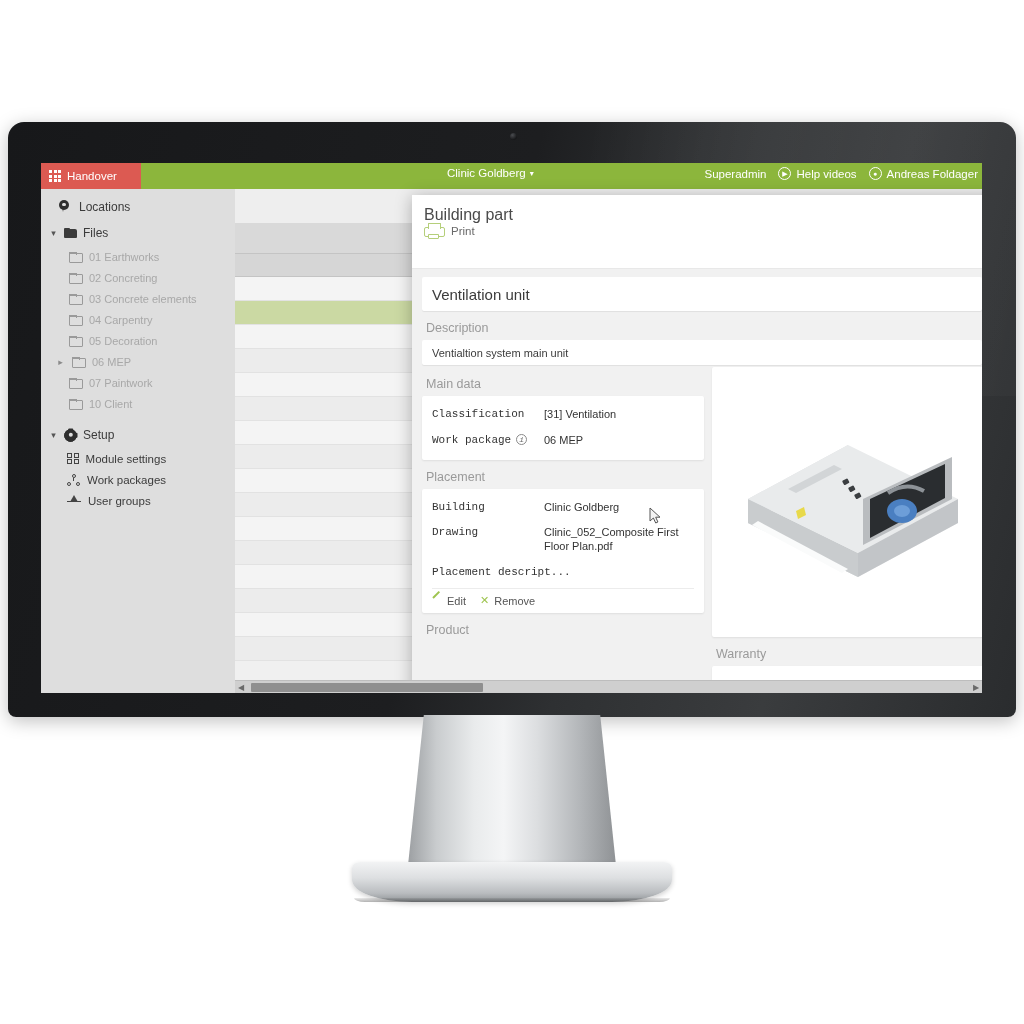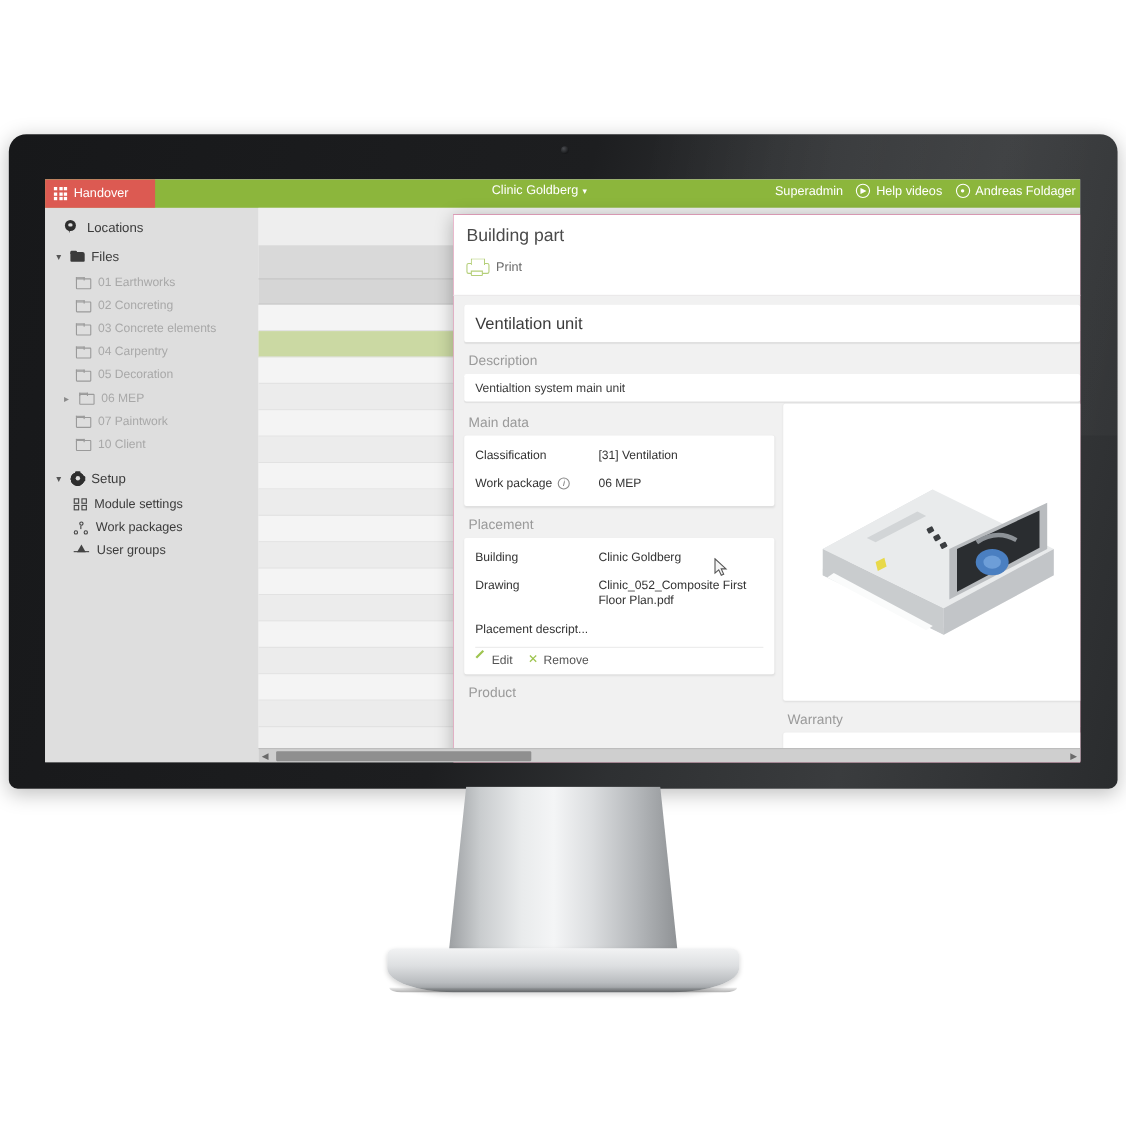--- a/index.html
+++ b/index.html
@@ -280,21 +280,21 @@
   }
   .modal-head {
     background:#ffffff; height:74px; position:relative; flex:0 0 auto;
     border-bottom:1px solid #e8e8e8;
   }
   .modal-title {
     position:absolute; left:12px; top:11px;
     font-size:16px; color:#4a4a4a;
   }
   .print-row {
-    position:absolute; left:12px; top:40px;
+    position:absolute; left:12px; top:28px;
     display:flex; align-items:center; gap:8px;
     font-size:11.5px; color:#6a6a6a;
   }
   .printer-ic{width:19px;height:16px;position:relative;}
   .printer-ic::before{content:"";position:absolute;left:0;top:4px;width:19px;height:8px;border:1.5px solid #b5cf7a;border-radius:2px;background:#fff;}
   .printer-ic::after{content:"";position:absolute;left:4px;top:0px;width:11px;height:5px;border:1.5px solid #b5cf7a;border-bottom:none;border-radius:1px 1px 0 0;background:#fff;}
   .printer-ic i{position:absolute;left:4px;bottom:0;width:11px;height:5px;border:1.5px solid #b5cf7a;background:#fff;border-radius:0 0 1px 1px;z-index:2;}
 
   .modal-body {
     flex:1 1 auto; position:relative; overflow:hidden;
@@ -320,21 +320,21 @@
   .two-col { display:flex; gap:8px; align-items:flex-start; }
   .col-l { width:282px; flex:0 0 282px; }
   .col-r { width:278px; flex:0 0 278px; }
 
   .card {
     background:#fff; border-radius:2px;
     box-shadow:0 1px 2px rgba(0,0,0,0.08);
     padding: 6px 10px;
   }
   .kv { display:flex; align-items:flex-start; padding: 6px 0; font-size:11px; color:#333; }
-  .kv .k { width:112px; flex:0 0 112px; color:#333; display:flex; align-items:center; gap:5px;}
+  .kv .k { width:112px; flex:0 0 112px; color:#333; display:flex; align-items:center; gap:5px;font-family:Liberation Mono, monospace;}
   .kv .v { flex:1; color:#333; line-height:1.25; }
   .info-ic{
     width:11px;height:11px;border-radius:50%;border:1px solid #8a8a8a;
     display:inline-flex;align-items:center;justify-content:center;
     font-size:8px;color:#6a6a6a;font-style:italic;line-height:1;
   }
   .card-actions {
     display:flex; align-items:center; gap:14px;
     border-top:1px solid #ececec; padding-top:6px; margin-top:4px;
     font-size:11px; color:#555;

